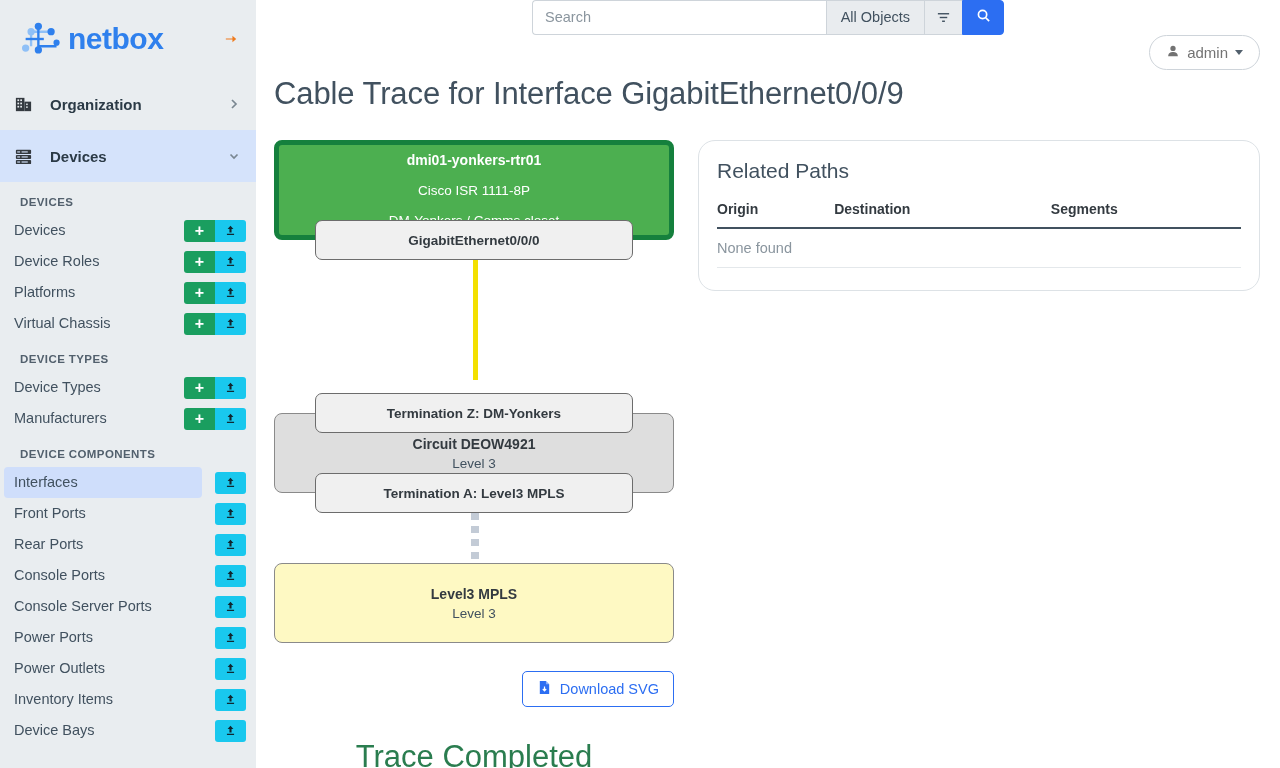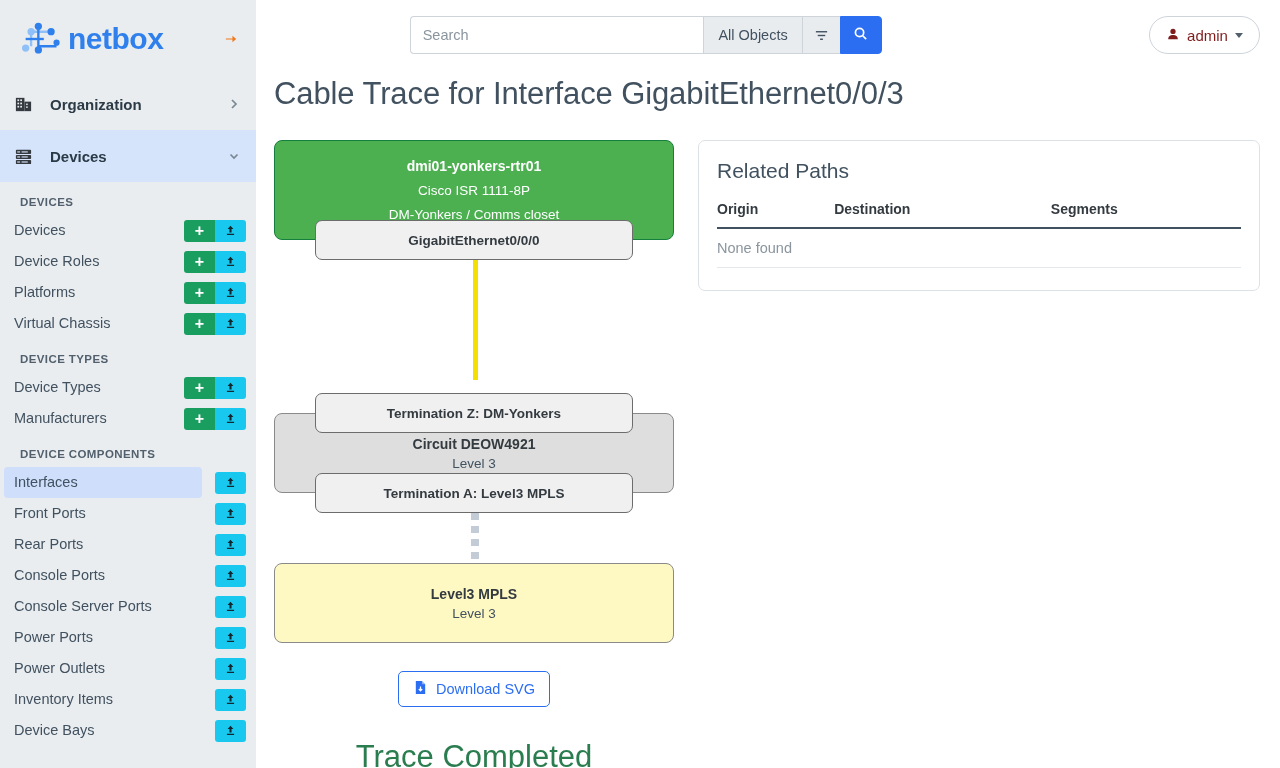--- a/index.html
+++ b/index.html
@@ -76,20 +76,21 @@
   }
   .mini-btn.add { background: #1a9e5f; border-radius: 3px 0 0 3px; font-size: 16px; font-weight: 600; }
   .mini-btn.imp { background: #19c8ee; border-radius: 0 3px 3px 0; color: #11252e; }
   .mini-btn.imp.solo { border-radius: 3px; }
 
   
   .main { flex: 1 1 auto; height: 768px; background: #fff; overflow: hidden; position: relative; }
   .topbar {
     height: 70px; display: flex; align-items: center;
     padding: 0 20px;
+    flex-direction: column;
   }
   .searchwrap {
     display: flex; align-items: stretch; margin: 0 auto 0 auto;
     height: 38px; width: 472px;
   }
   .search-input {
     flex: 1 1 auto; border: 1px solid #ced4da; border-right: none;
     border-radius: 4px 0 0 4px; background: #fff;
     font-size: 14.5px; color: #41515f;
     padding: 0 12px; outline: none;
@@ -108,41 +109,41 @@
   }
   .search-go {
     width: 42px; display: flex; align-items: center; justify-content: center;
     background: #2c6ef2; border: 1px solid #2c6ef2; border-radius: 0 4px 4px 0;
     color: #fff; cursor: pointer;
   }
   .user-btn {
     display: flex; align-items: center; gap: 7px;
     height: 38px; padding: 0 16px;
     border: 1px solid #ced4da; border-radius: 19px;
-    color: #7f1d1d; font-size: 15px; cursor: pointer; background: #fff;
+    color: #737373; font-size: 15px; cursor: pointer; background: #fff;
     margin-left: auto;
   }
   .caret { width: 0; height: 0; border-left: 4.5px solid transparent; border-right: 4.5px solid transparent; border-top: 5px solid #52606d; }
 
   .page-title {
     font-size: 31px; color: #41515f; font-weight: 400;
     padding: 6px 0 0 18px; margin: 0;
     letter-spacing: -0.1px;
   }
 
   .content { display: flex; padding: 28px 20px 0 18px; gap: 24px; }
   .trace-col { width: 400px; flex: 0 0 400px; position: relative; }
   .paths-col { flex: 1 1 auto; }
 
   
   .trace { position: relative; width: 400px; }
   .node-device {
-    background: #4caf50; border: 1px solid #15803d; border-radius: 8px;
+    background: #4caf50; border: 5px solid #15803d; border-radius: 8px;
     height: 100px; display: flex; flex-direction: column;
-    align-items: center; justify-content: center; gap: 9px;
+    align-items: center; justify-content: center; gap: 15px;
     color: #ffffff;
   }
   .node-device .n1 { font-size: 14px; font-weight: 700; }
   .node-device .n2, .node-device .n3 { font-size: 13.5px; font-weight: 400; }
 
   .term-box {
     width: 318px; margin: 0 auto; height: 40px;
     background: #f0f0f0; border: 1px solid #6c6c6c; border-radius: 7px;
     display: flex; align-items: center; justify-content: center;
     font-size: 13.5px; font-weight: 700; color: #333a40;
@@ -179,35 +180,35 @@
     background-size: 8px 13px; background-repeat: repeat-y;
   }
   .node-end {
     background: #fef9c3; border: 1px solid #8a8a8a; border-radius: 8px;
     height: 80px; display: flex; flex-direction: column;
     align-items: center; justify-content: center; gap: 4px;
   }
   .node-end .t1 { font-size: 14px; font-weight: 700; color: #333a40; }
   .node-end .t2 { font-size: 13.5px; color: #41515f; }
 
-  .dl-wrap { display: flex; justify-content: center; margin-top: 28px; }
+  .dl-wrap { display: flex; justify-content: flex-end; margin-top: 28px; }
   .dl-btn {
     display: inline-flex; align-items: center; gap: 8px;
     border: 1px solid #2c6ef2; border-radius: 5px;
     color: #2c6ef2; background: #fff;
     font-size: 14.5px; padding: 8px 14px; cursor: pointer;
   }
   .trace-done {
     text-align: center; color: #2a7d4f;
     font-size: 31px; font-weight: 400; margin-top: 32px;
   }
 
   
   .card {
-    border: 1px solid #dde2e6; border-radius: 7px;
+    border: 1px solid #dde2e6; border-radius: 17px;
     padding: 18px 18px 22px 18px; background: #fff;
   }
   .card-title { font-size: 21px; color: #41515f; font-weight: 400; margin-bottom: 18px; }
   table.paths { width: 100%; border-collapse: collapse; }
   table.paths th {
     text-align: left; font-size: 14px; font-weight: 700; color: #333a40;
     padding: 0 0 10px 0; border-bottom: 2px solid #41515f;
   }
   table.paths td {
     font-size: 14.5px; color: #8a959e; padding: 11px 0;
@@ -512,21 +513,21 @@
           <svg viewBox="0 0 16 16" width="14" height="14" fill="currentColor">
             <circle cx="8" cy="5" r="3"></circle>
               <path d="M2.5 14 C2.5 10.4 5 9 8 9 C11 9 13.5 10.4 13.5 14 Z"></path>
           </svg>
         </span>
         <span>admin</span>
         <span class="caret"></span>
       </div>
     </div>
 
-    <h1 class="page-title">Cable Trace for Interface GigabitEthernet0/0/3</h1>
+    <h1 class="page-title">Cable Trace for Interface GigabitEthernet0/0/9</h1>
 
     <div class="content">
 
       <div class="trace-col">
         <div class="trace">
 
           <div class="node-device">
             <div class="n1">dmi01-yonkers-rtr01</div>
             <div class="n2">Cisco ISR 1111-8P</div>
             <div class="n3">DM-Yonkers / Comms closet</div>

